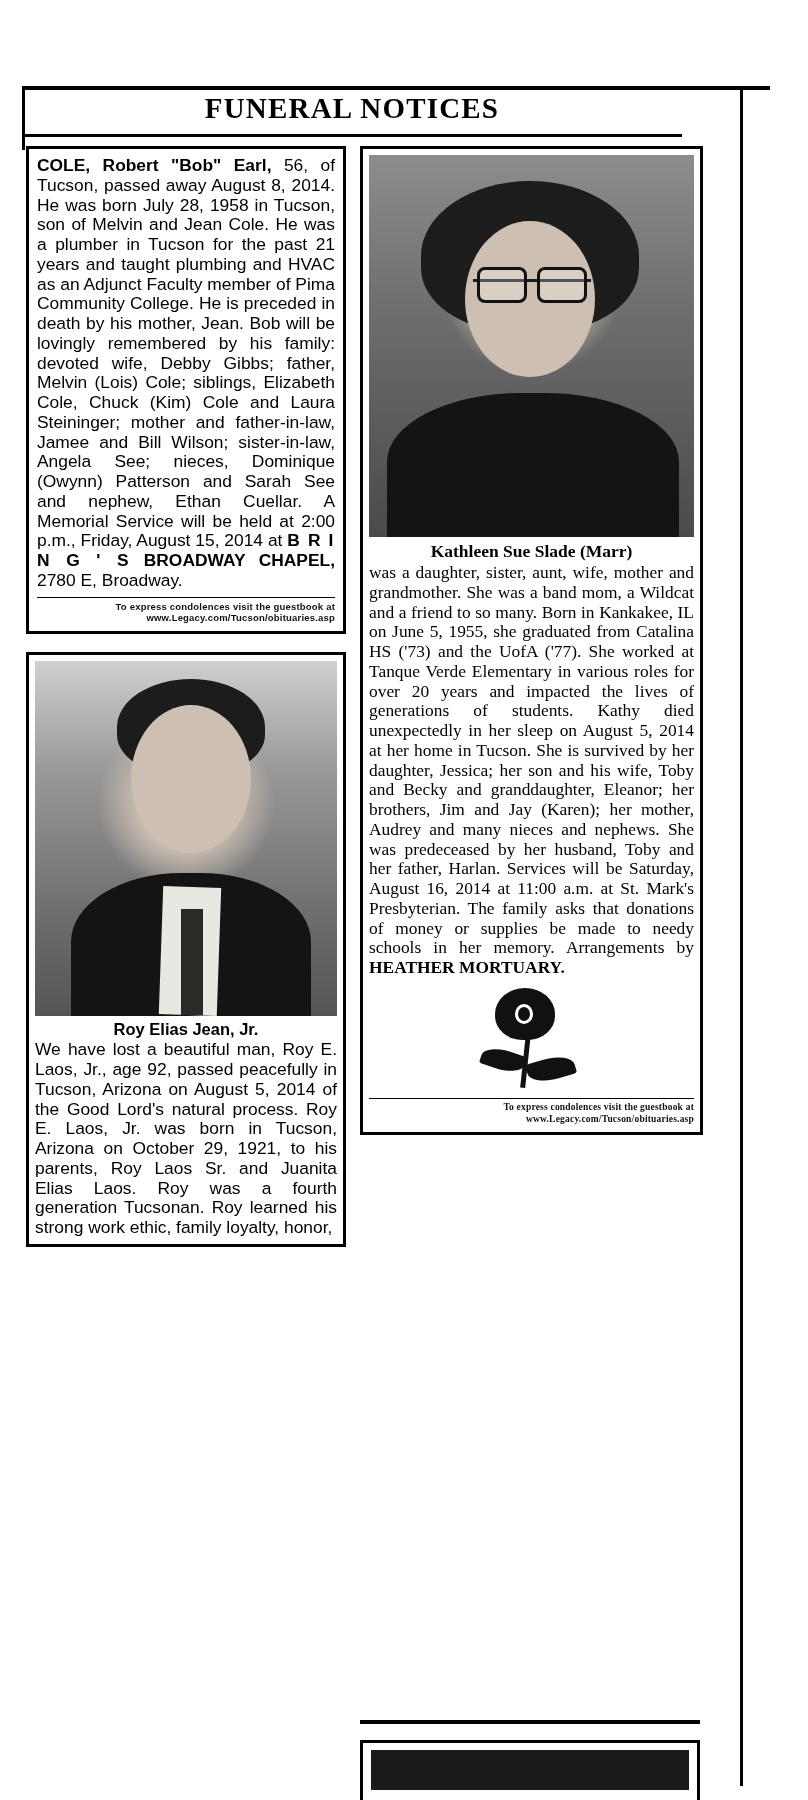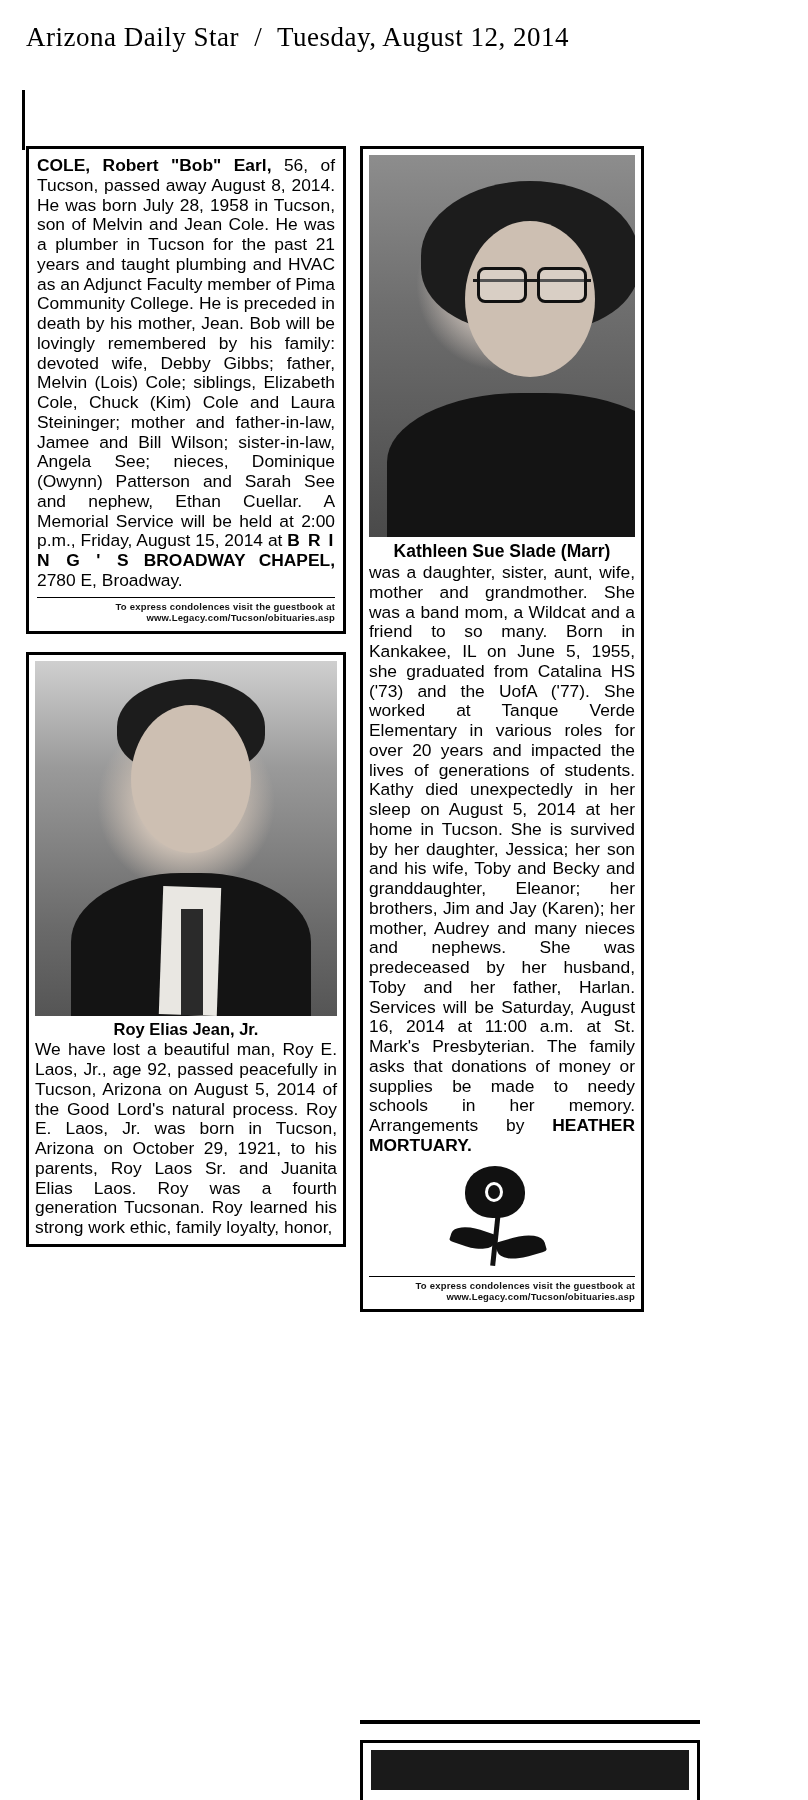--- a/index.html
+++ b/index.html
@@ -88,21 +88,22 @@
   .col-left {
     position: absolute;
     left: 26px;
     top: 146px;
     width: 320px;
   }
   .col-right {
     position: absolute;
     left: 360px;
     top: 146px;
-    width: 284px;
+    width: 343px;
+    font-family: Liberation Serif, serif;
   }
 
   
   .notice {
     border: 3px solid #000;
     background: #fff;
     box-sizing: border-box;
     padding: 7px 8px 7px 8px;
     margin-bottom: 18px;
   }
@@ -285,26 +286,29 @@
     margin: 7px 8px;
     height: 40px;
     background: #1a1a1a;
   }
 </style>
 </head>
 <body>
 
 <div class="page">
 
-  <div class="masthead">
-    <span>Arizona Daily Star</span>
-    <span class="slash">/</span>
-    <span>Tuesday, August 12, 2014</span>
+
+  <div class="banner-wrap">
+    <div class="banner-rule-top"></div>
+    <div class="banner-inner">
+      <div class="banner-title">FUNERAL NOTICES</div>
+    </div>
+    <div class="banner-rule-bottom"></div>
+    <div class="banner-vrule"></div>
   </div>
-
   <div class="left-vrule"></div>
 
   <div class="col-left">
 
     <div class="notice">
       <div class="obit-text">
         <span class="lead">COLE, Robert "Bob" Earl,</span><span> 56, of Tucson, passed away August 8, 2014. He was born July 28, 1958 in Tucson, son of Melvin and Jean Cole. He was a plumber in Tucson for the past 21 years and taught plumbing and HVAC as an Adjunct Faculty member of Pima Community College. He is preceded in death by his mother, Jean. Bob will be lovingly remembered by his family: devoted wife, Debby Gibbs; father, Melvin (Lois) Cole; siblings, Elizabeth Cole, Chuck (Kim) Cole and Laura Steininger; mother and father-in-law, Jamee and Bill Wilson; sister-in-law, Angela See; nieces, Dominique (Owynn) Patterson and Sarah See and nephew, Ethan Cuellar. A Memorial Service will be held at 2:00 p.m., Friday, August 15, 2014 at </span><span class="spaced">B R I N G ' S</span>
         <span class="caps">BROADWAY CHAPEL,</span><span> 2780 E, Broadway.</span>
       </div>
       <div class="legacy">

